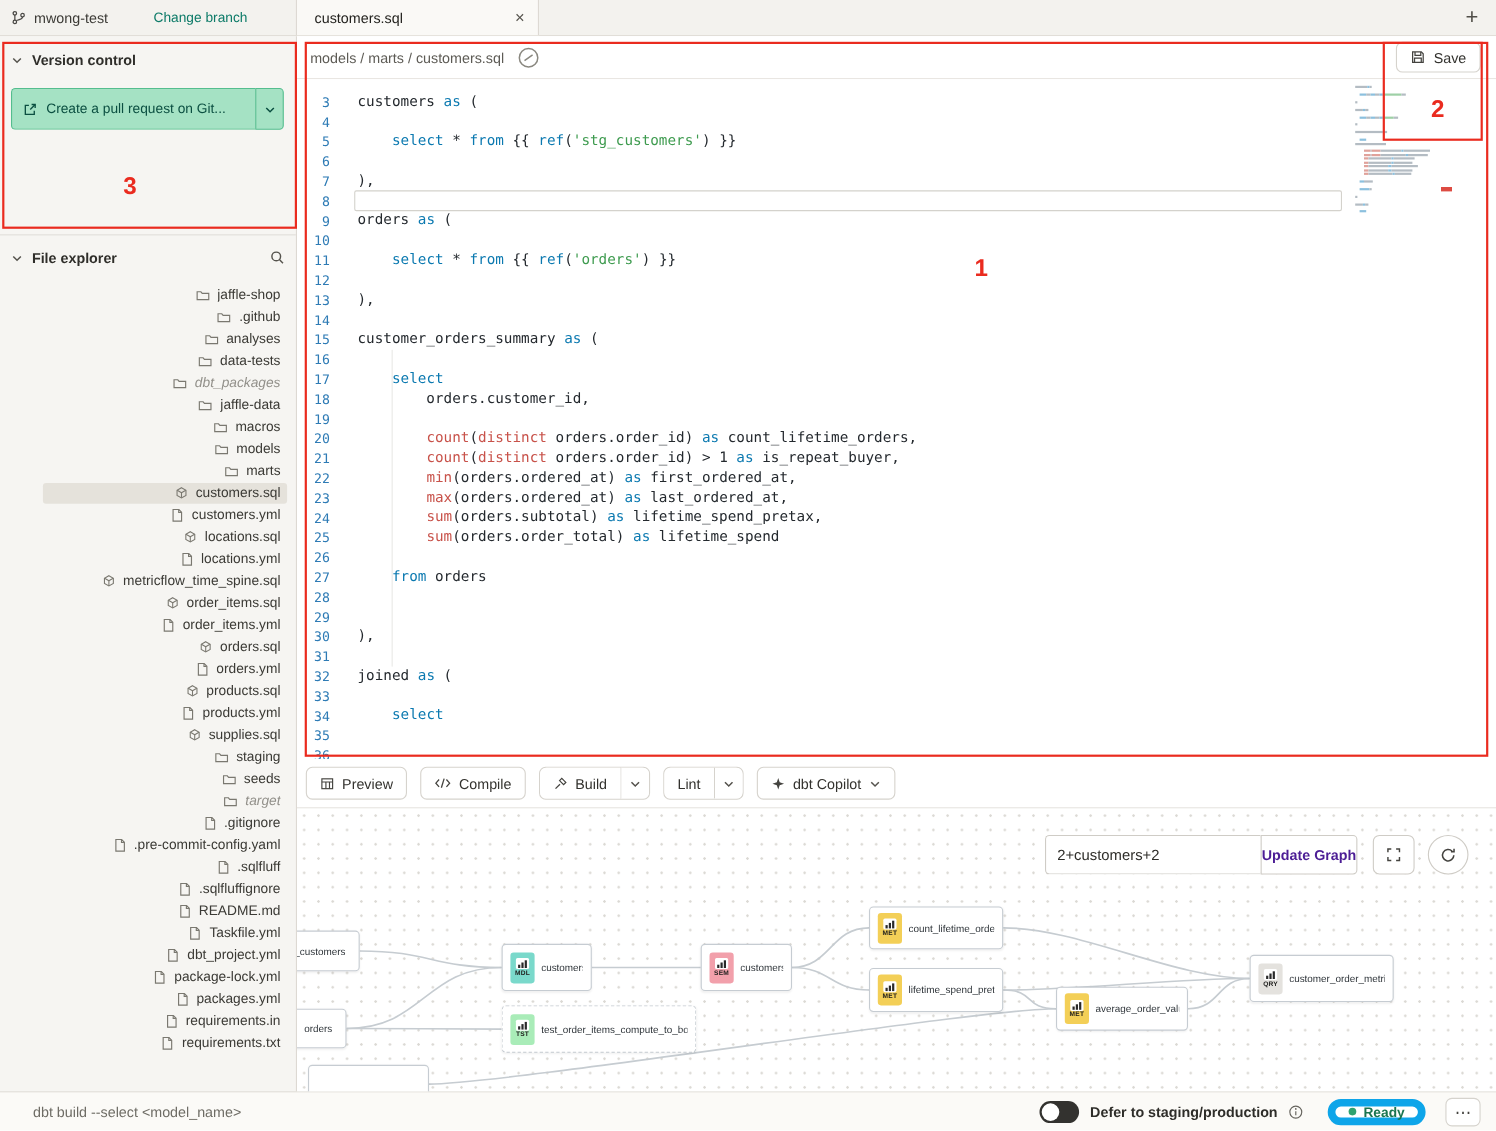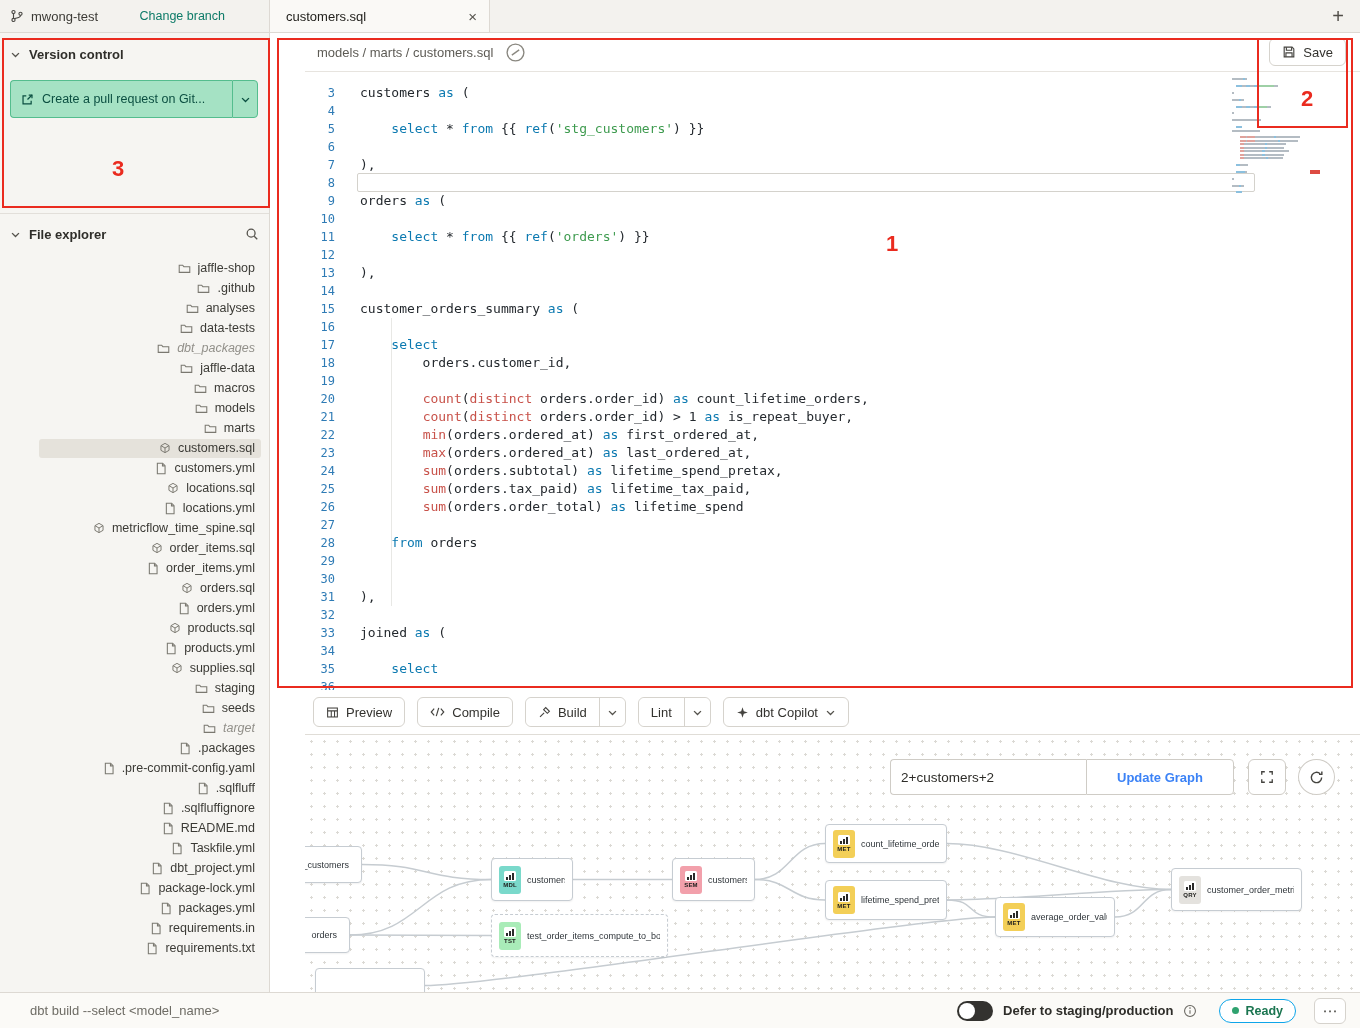--- a/index.html
+++ b/index.html
@@ -37,21 +37,21 @@
   .fe-search { margin-left:auto; display:inline-flex; cursor:pointer; }
   .tree { margin-top:12px; }
   .tree-row { height:20px; display:flex; align-items:center; padding-right:8px; cursor:pointer; }
   .tree-inner { display:flex; align-items:center; gap:7px; padding:1px 6px; border-radius:3px; flex:1; min-width:0; height:19px;justify-content:flex-end; }
   .tree-row.selected .tree-inner { background:#e5e2db; }
   .tree-icon { display:inline-flex; flex:none; }
   .tree-label { font-size:12.5px; color:#3b3a35; white-space:nowrap; overflow:hidden; text-overflow:ellipsis; }
   .tree-row.muted .tree-label { color:#92908a; font-style:italic; }
 
   
-  .main { width:1090px; display:flex; flex-direction:column; background:#fff;margin-left:35px; }
+  .main { width:1090px; display:flex; flex-direction:column; background:#fff; }
   .editor-header { height:39px; border-bottom:1px solid #e7e4df; display:flex; align-items:center; padding:0 14px 0 12px; background:#fff; }
   .breadcrumb { font-size:13px; color:#5d5b55; }
   .format-btn { margin-left:12px; display:inline-flex; cursor:pointer; }
   .save-btn { margin-left:auto; display:flex; align-items:center; gap:7px; height:28px; padding:0 12px; border:1px solid #d6d3cd; border-radius:6px; background:#fff; font-size:13px; color:#33322e; }
 
   .editor { position:relative; height:618px; overflow:hidden; background:#fff; font-family:"DejaVu Sans Mono", monospace; }
   .gutter { position:absolute; left:0; top:12px; width:30px; text-align:right; }
   .gutter .ln { height:18px; line-height:18px; font-size:12px; color:#2e7bb5; }
   .code { position:absolute; left:55px; top:12px; }
   .code-line { height:18px; line-height:18px; font-size:13px; white-space:pre; color:#24292e; }
@@ -79,33 +79,33 @@
   .lnode { position:absolute; background:#fff; border:1px solid #c6ccd2; border-radius:4px; display:flex; align-items:center; gap:6px; padding:0 7px; box-shadow:0 1px 2px rgba(20,20,20,0.06); font-size:9px; color:#2f353a; cursor:pointer; }
   .lnode.dashed { border-style:dashed; }
   .lnode.endcap { justify-content:flex-end; padding-right:12px; }
   .lnode-label { white-space:nowrap; overflow:hidden; }
   .node-badge { width:22px; height:28px; border-radius:3px; display:flex; flex-direction:column; align-items:center; justify-content:center; gap:1px; flex:none; }
   .badge-glyph { width:12px; height:10px; background:#fff; border-radius:1.5px; display:flex; align-items:flex-end; justify-content:center; gap:1px; padding:1px; }
   .badge-bar { width:2px; background:#2a2a2a; display:inline-block; }
   .badge-label { font-size:6px; font-weight:700; color:#20201e; letter-spacing:.2px; }
   .lineage-controls { position:absolute; top:24px; right:25px; display:flex; align-items:center; }
   .lineage-input { width:196px; height:36px; border:1px solid #cfccc6; border-right:none; border-radius:4px 0 0 4px; padding:0 10px; font-size:13.5px; color:#2e2d29; background:#fff; font-family:inherit; }
-  .update-btn { height:36px; padding:0 30px; border:1px solid #cfccc6; border-radius:0 4px 4px 0; background:#fff; font-size:13px; font-weight:600; color:#3b82f6; }
+  .update-btn { height:36px; padding:0 0; border:1px solid #cfccc6; border-radius:0 4px 4px 0; background:#fff; font-size:13px; font-weight:600; color:#4c1d95; }
   .icon-btn { width:38px; height:36px; border:1px solid #cfccc6; border-radius:6px; background:#fff; display:flex; align-items:center; justify-content:center; margin-left:14px; }
   .icon-btn.round { border-radius:50%; width:37px; margin-left:12px; }
 
   
   .statusbar { height:36px; border-top:1px solid #ddd9d3; background:#fbfaf7; display:flex; align-items:center; padding:0 14px 0 30px; }
   .command { font-size:13px; color:#6e6c65; }
   .sb-right { margin-left:auto; display:flex; align-items:center; gap:10px; }
   .toggle { width:36px; height:20px; border-radius:10px; background:#33322f; position:relative; cursor:pointer; flex:none; }
   .knob { position:absolute; left:2px; top:2px; width:16px; height:16px; border-radius:50%; background:#fff; }
   .defer-label { font-size:13px; font-weight:600; color:#2e2d29; }
   .info-ic { display:inline-flex; }
-  .ready-badge { display:flex; align-items:center; gap:6px; height:24px; padding:0 12px; border:1px solid #0ea5e9; border-radius:13px; background:#fff; margin-left:12px; cursor:pointer; }
+  .ready-badge { display:flex; align-items:center; gap:6px; height:24px; padding:0 12px; border:7px solid #0ea5e9; border-radius:13px; background:#fff; margin-left:12px; cursor:pointer; }
   .ready-dot { width:7px; height:7px; border-radius:50%; background:#2fa26f; }
   .ready-label { font-size:12.5px; font-weight:600; color:#1b7550; }
   .menu-btn { width:32px; height:26px; border:1px solid #d6d3cd; border-radius:6px; background:#fff; font-size:15px; color:#44433f; display:flex; align-items:center; justify-content:center; margin-left:8px; }
 
   
   .anno-layer { position:absolute; inset:0; pointer-events:none; z-index:40; }
   .anno-box { position:absolute; border:2.5px solid #ea2b1f; }
   .anno-label { position:absolute; color:#ea2b1f; font-size:22px; font-weight:700; }
   .icon { display:inline-flex; }
 </style>
@@ -445,21 +445,21 @@
               </span>
             </div>
             <div class="tree-row" style="padding-left: 17px;">
               <span class="tree-inner">
                 <span class="tree-icon">
                   <svg width="12" height="13" viewBox="0 0 14 16" fill="none" stroke="#7a7870" stroke-width="1.3">
                     <path d="M2.5 1.5H9l3 3v10H2.5z"></path>
                     <path d="M8.8 1.7v3.1h3"></path>
                   </svg>
                 </span>
-                <span class="tree-label">.packages</span>
+                <span class="tree-label">.gitignore</span>
               </span>
             </div>
             <div class="tree-row" style="padding-left: 17px;">
               <span class="tree-inner">
                 <span class="tree-icon">
                   <svg width="12" height="13" viewBox="0 0 14 16" fill="none" stroke="#7a7870" stroke-width="1.3">
                     <path d="M2.5 1.5H9l3 3v10H2.5z"></path>
                     <path d="M8.8 1.7v3.1h3"></path>
                   </svg>
                 </span>
@@ -643,21 +643,20 @@
             <div class="code-line"><span class="tok-t">customer_orders_summary </span><span class="tok-k">as</span><span class="tok-t"> (</span></div>
             <div class="code-line"></div>
             <div class="code-line"><span class="tok-t">    </span><span class="tok-k">select</span></div>
             <div class="code-line"><span class="tok-t">        orders.customer_id,</span></div>
             <div class="code-line"></div>
             <div class="code-line"><span class="tok-t">        </span><span class="tok-f">count</span><span class="tok-t">(</span><span class="tok-f">distinct</span><span class="tok-t"> orders.order_id) </span><span class="tok-k">as</span><span class="tok-t"> count_lifetime_orders,</span></div>
             <div class="code-line"><span class="tok-t">        </span><span class="tok-f">count</span><span class="tok-t">(</span><span class="tok-f">distinct</span><span class="tok-t"> orders.order_id) &gt; 1 </span><span class="tok-k">as</span><span class="tok-t"> is_repeat_buyer,</span></div>
             <div class="code-line"><span class="tok-t">        </span><span class="tok-f">min</span><span class="tok-t">(orders.ordered_at) </span><span class="tok-k">as</span><span class="tok-t"> first_ordered_at,</span></div>
             <div class="code-line"><span class="tok-t">        </span><span class="tok-f">max</span><span class="tok-t">(orders.ordered_at) </span><span class="tok-k">as</span><span class="tok-t"> last_ordered_at,</span></div>
             <div class="code-line"><span class="tok-t">        </span><span class="tok-f">sum</span><span class="tok-t">(orders.subtotal) </span><span class="tok-k">as</span><span class="tok-t"> lifetime_spend_pretax,</span></div>
-            <div class="code-line"><span class="tok-t">        </span><span class="tok-f">sum</span><span class="tok-t">(orders.tax_paid) </span><span class="tok-k">as</span><span class="tok-t"> lifetime_tax_paid,</span></div>
             <div class="code-line"><span class="tok-t">        </span><span class="tok-f">sum</span><span class="tok-t">(orders.order_total) </span><span class="tok-k">as</span><span class="tok-t"> lifetime_spend</span></div>
             <div class="code-line"></div>
             <div class="code-line"><span class="tok-t">    </span><span class="tok-k">from</span><span class="tok-t"> orders</span></div>
             <div class="code-line"></div>
             <div class="code-line"></div>
             <div class="code-line"><span class="tok-t">),</span></div>
             <div class="code-line"></div>
             <div class="code-line"><span class="tok-t">joined </span><span class="tok-k">as</span><span class="tok-t"> (</span></div>
             <div class="code-line"></div>
             <div class="code-line"><span class="tok-t">    </span><span class="tok-k">select</span></div>

